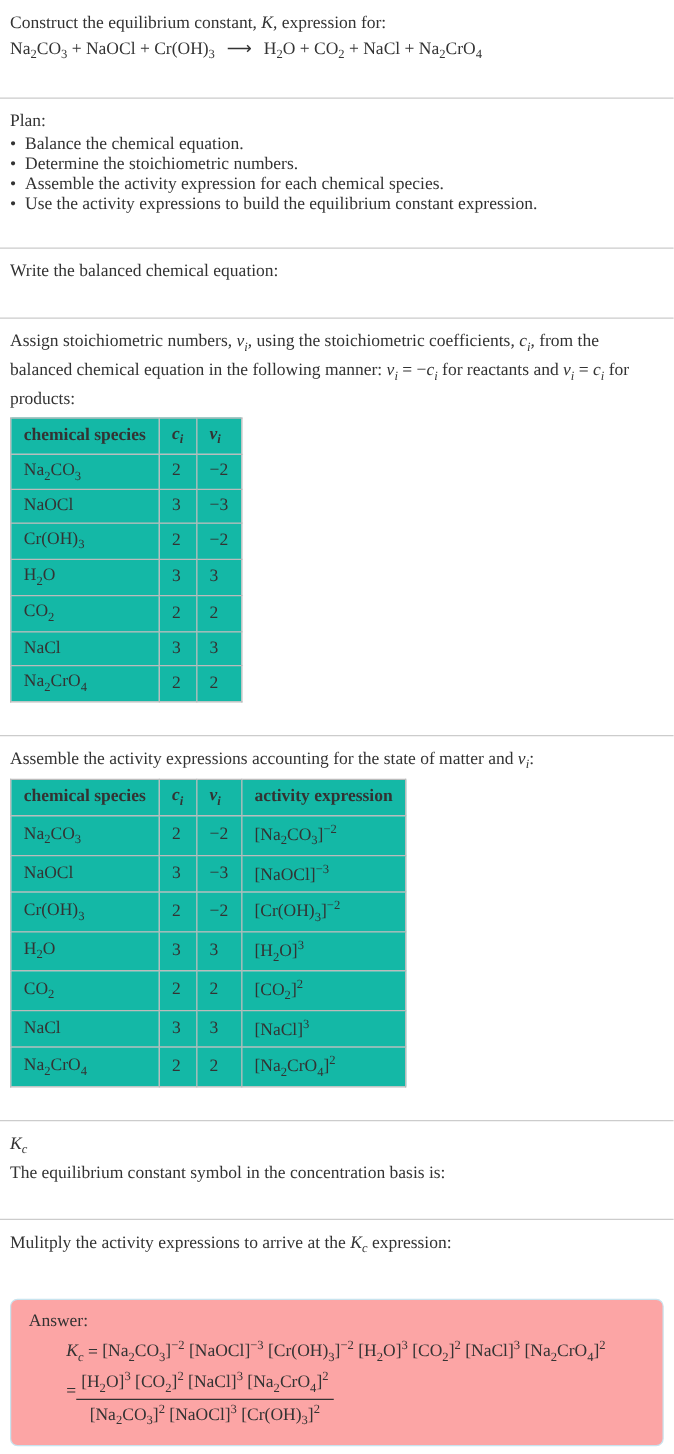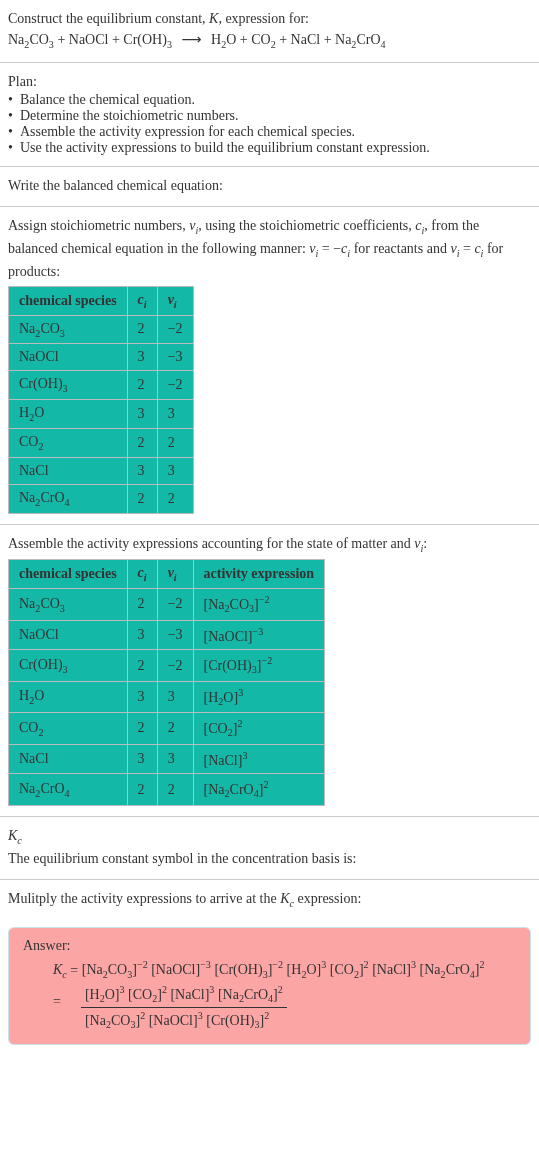--- a/index.html
+++ b/index.html
@@ -4,21 +4,21 @@
 <style>
   body {
     margin: 0;
     font-family: Georgia, 'Times New Roman', serif;
     font-size: 14px;
     color: #333;
     background: #fff;
     width: 539px;
   }
   .section {
-    padding: 8px 8px 10px 8px;
+    padding: 8px 8px 26px 8px;
     border-bottom: 1px solid #ccc;
   }
   .section.noborder { border-bottom: none; }
   .line { line-height: 1.5; }
   sub { font-size: 0.72em; vertical-align: sub; }
   sup { font-size: 0.72em; vertical-align: super; }
   .arrow { padding: 0 6px; }
   .bullet-row { display:flex; }
   .bullet-row .dot { width:12px; }
   table.data {
@@ -39,22 +39,21 @@
     background: #fca5a5;
     border: 1px solid #c8e3ee;
     border-radius: 6px;
     padding: 10px 14px 14px 14px;
     margin: 6px 8px 10px 8px;
   }
   .answer-label { margin-bottom:4px; }
   .frac {
     display:inline-block;
     vertical-align: middle;
-    text-align:left;
-    margin-left:20px;
+    text-align:center;
   }
   .frac .num { display:block; border-bottom:1px solid #333; padding:0 4px 2px 4px; }
   .frac .den { display:block; padding:2px 4px 0 4px; }
   .eq-indent { padding-left:30px; }
   .kc-line { display:flex; align-items:flex-start; }
   .kc-line .lhs { padding-top:0; }
 </style>
 </head>
 <body>
 

